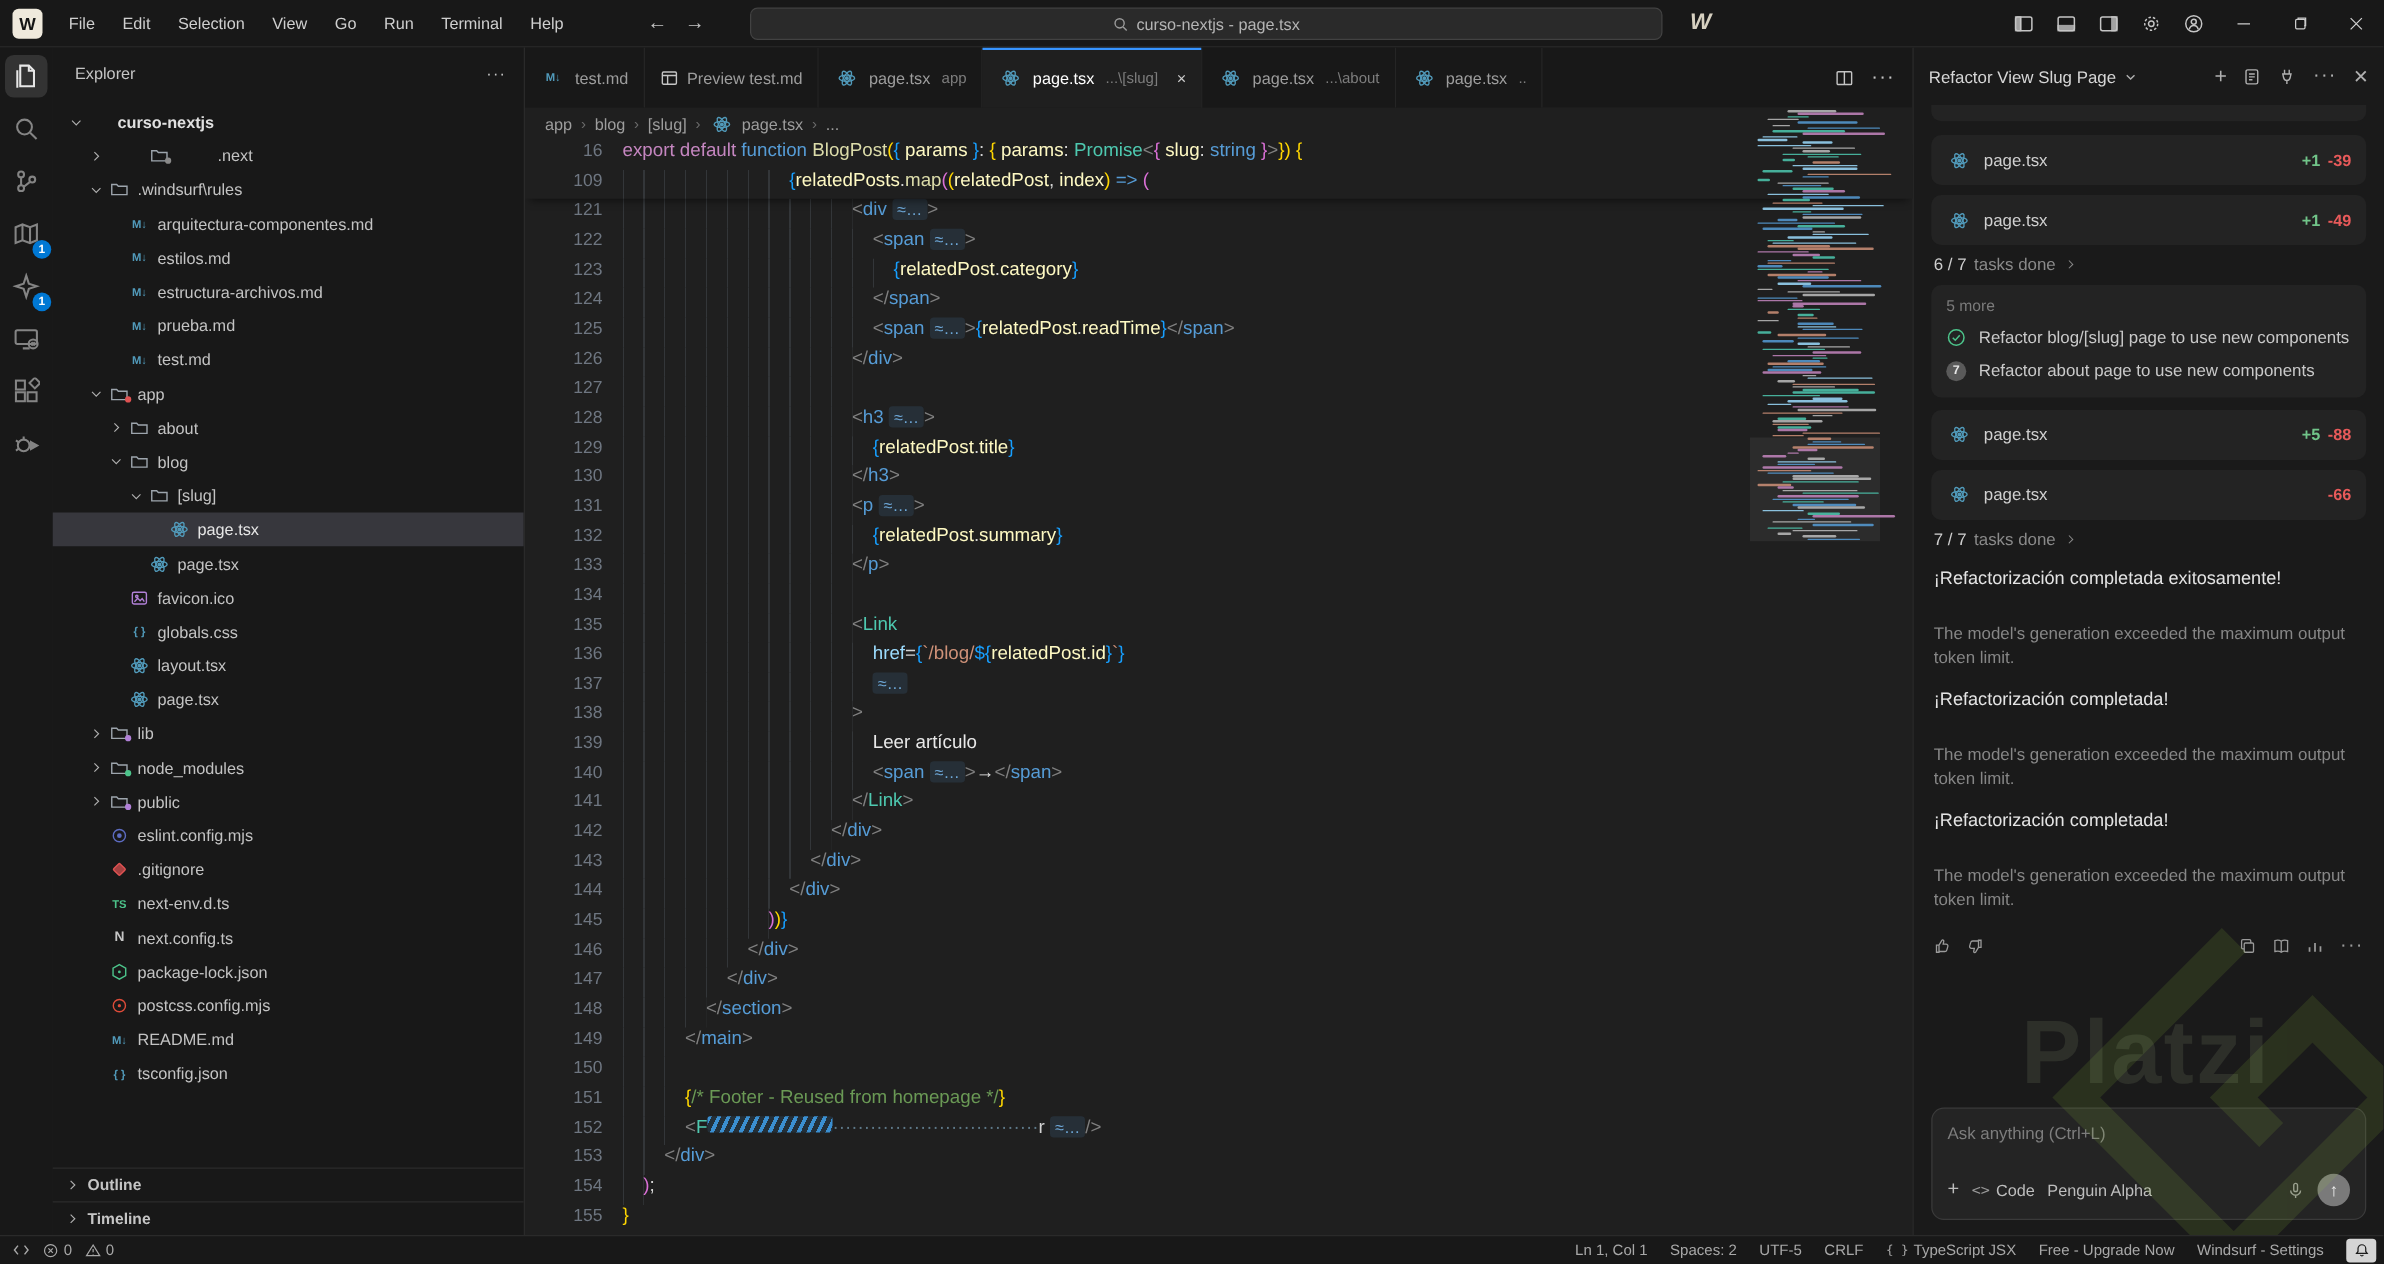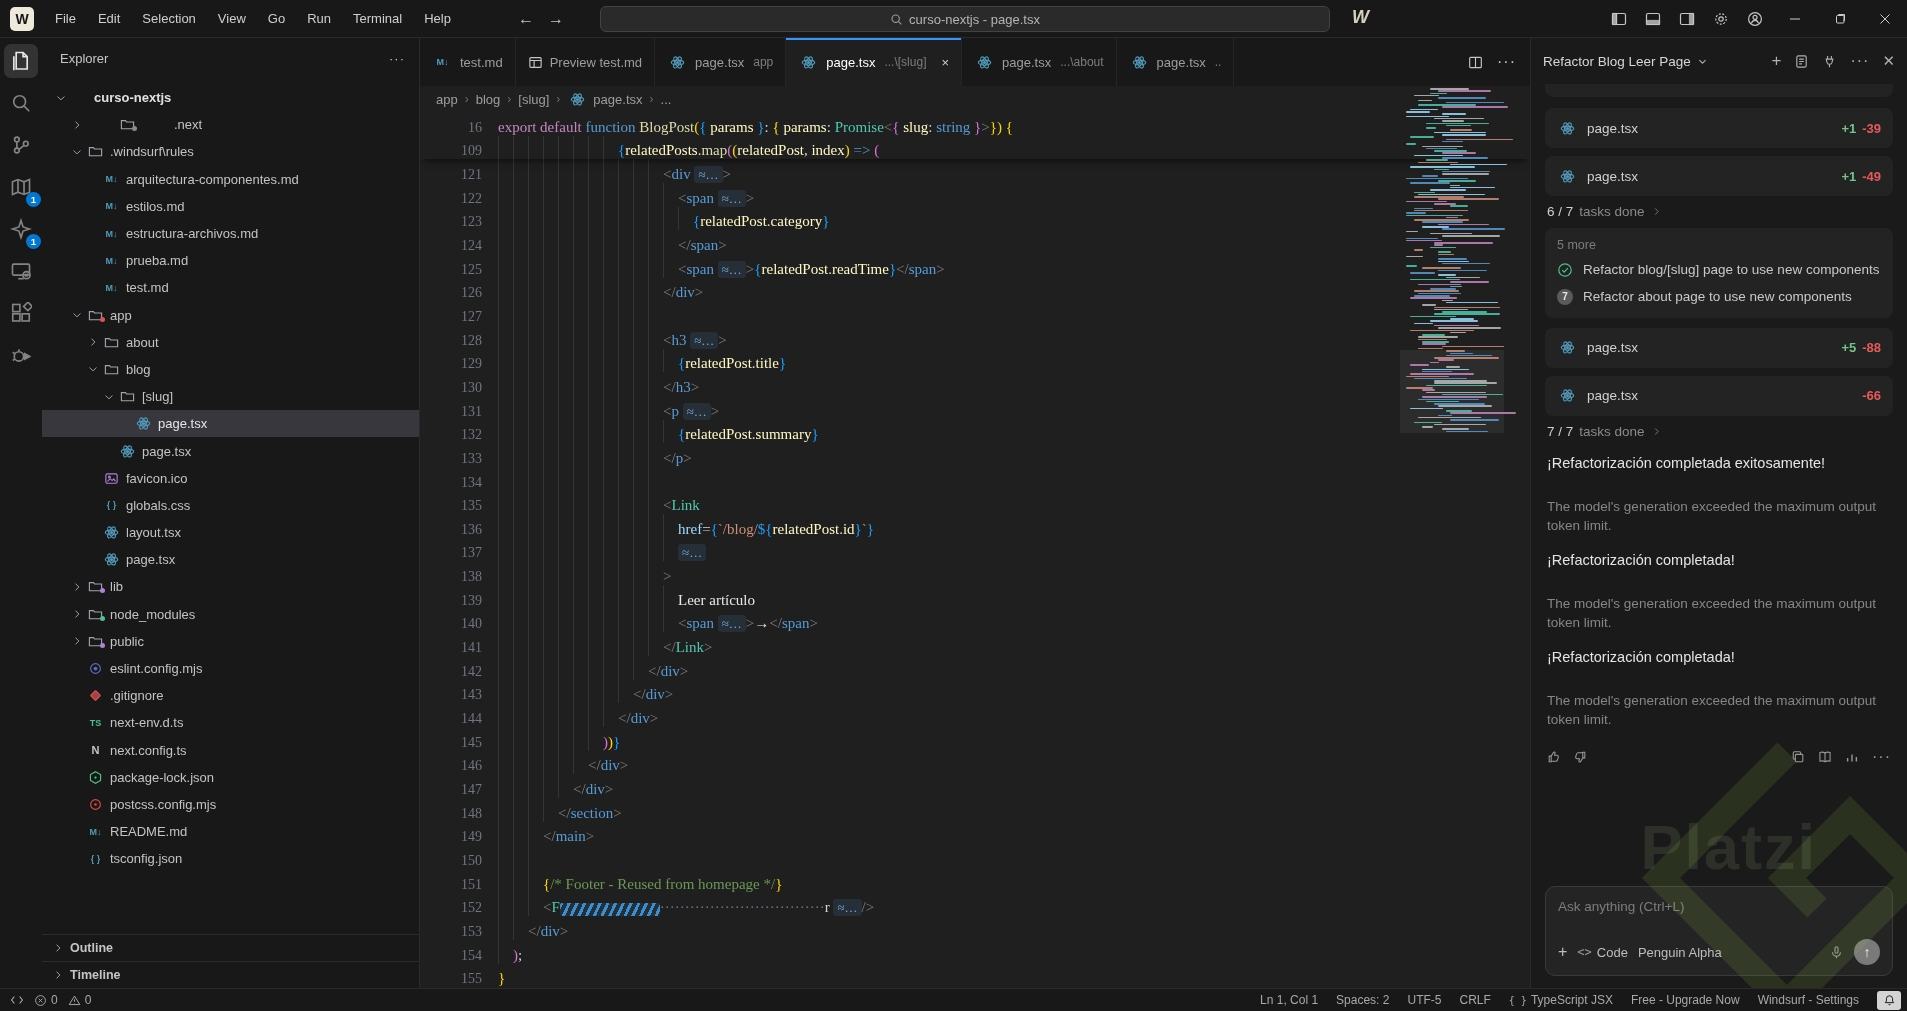--- a/index.html
+++ b/index.html
@@ -44,21 +44,21 @@
   .tab.active { background:#1f1f1f; color:#ffffff; }
   .tab.active::before { content:""; position:absolute; top:0; left:0; right:0; height:2px; background:#3794ff; }
   .tab .desc { font-size:12px; color:#7d7d7d; margin-left:2px; }
   .tab .closex { margin-left:8px; color:#cccccc; font-size:13px; }
   .tabactions { margin-left:auto; display:flex; align-items:center; gap:14px; padding:0 14px; color:#c5c5c5; }
   .breadcrumb { height:26px; display:flex; align-items:center; gap:7px; padding-left:16px; font-size:13px; color:#9d9d9d; background:#1f1f1f; }
   .breadcrumb .sep { color:#6a6a6a; font-size:12px; }
   .crumb { display:flex; align-items:center; gap:5px; }
   .sticky { box-shadow:0 6px 7px -4px rgba(0,0,0,.55); position:relative; z-index:3; background:#1f1f1f; }
   .codearea { position:relative; z-index:1; }
-  .cl { display:flex; align-items:flex-end; height:23.66px; font-family:Liberation Serif, serif; font-size:15px; white-space:pre; }
+  .cl { display:flex; align-items:flex-start; height:23.66px; font-family:Liberation Sans, sans-serif; font-size:15px; white-space:pre; }
   .ln { width:62px; flex:none; text-align:right; color:#6e7681; font-size:14px; padding-right:0px; }
   .lnpad { width:16px; flex:none; }
   .ind { align-self:stretch; flex:none; background:repeating-linear-gradient(to right,#333639 0 1px,transparent 1px 2ch); }
   .k{color:#C586C0}.k2{color:#569CD6}.f{color:#DCDCAA}.v{color:#fef9c3}.cmp{color:#4EC9B0}
   .s{color:#CE9178}.c{color:#6A9955}.t{color:#e8e8e8}.w{color:#d4d4d4}.br{color:#808080}
   .tag{color:#569CD6}.at{color:#9CDCFE}.py{color:#FFD700}.pp{color:#DA70D6}.pb{color:#179FFF}
   .fold { display:inline-block; background:rgba(86,156,214,.13); color:#6ea8d8; border-radius:3px; padding:0 4px; line-height:17px; font-size:13px; vertical-align:middle; }
   .sq { display:inline-block; width:100px; height:13px; vertical-align:middle; border-radius:2px; background:repeating-linear-gradient(115deg,#3b8fd1 0 3px,rgba(59,143,209,.15) 3px 7px); }
   .dots { color:#5f7a8a; letter-spacing:0px; }
   
@@ -89,21 +89,21 @@
   .actionsrow { display:flex; align-items:center; margin:18px 2px 0; color:#9a9a9a; }
   .actionsrow .left { display:flex; gap:12px; }
   .actionsrow .right { margin-left:auto; display:flex; gap:13px; align-items:center; }
   .inputcard { position:absolute; left:14px; right:14px; bottom:12px; height:90px; background:#242424; border:1px solid #3a3a3a; border-radius:10px; padding:12px 12px 10px; }
   .placeholder { font-size:13.5px; color:#7d7d7d; }
   .inputrow { position:absolute; left:12px; right:12px; bottom:10px; display:flex; align-items:center; gap:10px; font-size:13px; color:#bdbdbd; }
   .codechip { display:flex; align-items:center; gap:5px; }
   .sendbtn { width:26px; height:26px; border-radius:14px; background:#7a7a7a; color:#efefef; display:flex; align-items:center; justify-content:center; font-size:14px; }
   .micwrap { margin-left:auto; display:flex; align-items:center; gap:10px; color:#9a9a9a; }
   .watermark { position:absolute; right:-30px; bottom:-40px; pointer-events:none; opacity:.13; z-index:5; }
-  .wmtext { position:absolute; right:90px; bottom:105px; font-size:63px; font-weight:700; color:#cfe6b0; opacity:.10; pointer-events:none; z-index:6; letter-spacing:2px; }
+  .wmtext { position:absolute; right:90px; bottom:105px; font-size:72px; font-weight:700; color:#cfe6b0; opacity:.10; pointer-events:none; z-index:6; letter-spacing:2px; }
   
   .statusbar { position:absolute; left:0; right:0; bottom:0; height:23px; background:#181818; border-top:1px solid #2a2a2a; display:flex; align-items:center; font-size:12px; color:#a8a8a8; padding:0 6px; }
   .sbleft { display:flex; align-items:center; gap:10px; margin-left:4px; }
   .sbitem { display:flex; align-items:center; gap:4px; }
   .sbright { margin-left:auto; display:flex; align-items:center; gap:18px; }
   .bellbox { width:24px; height:19px; background:#d4d4d4; border-radius:3px; display:flex; align-items:center; justify-content:center; color:#1b1b1b; }
   svg { display:block; }
 </style>
 </head>
 <body>
@@ -879,21 +879,21 @@
         <div class="mbar" style="top: 335.8px; left: 30px; width: 51.7047px; background: rgb(189, 189, 189);"></div>
         <div class="mbar" style="top: 338.1px; left: 18px; width: 11.0726px; background: rgb(189, 189, 189);"></div>
         <div class="mbar" style="top: 340.4px; left: 38px; width: 27.1833px; background: rgb(189, 189, 189);"></div>
         <div class="mbar" style="top: 342.7px; left: 42px; width: 42.2319px; background: rgb(86, 156, 214);"></div>
       </div>
   </div>
 
   <div class="panel">
     <div class="panel-header">
       <div class="panel-title">
-        <span>Refactor Blog Leer Page</span>
+        <span>Refactor View Slug Page</span>
         <svg width="11" height="11" viewBox="0 0 16 16" fill="none" stroke="#b0b0b0" stroke-width="1.6">
             <path d="M3.5 6l4.5 4.5L12.5 6"></path>
           </svg>
       </div>
       <div class="panel-hicons">
         <span style="font-size:17px;">+</span>
         <svg width="15" height="15" viewBox="0 0 16 16" fill="none" stroke="currentColor" stroke-width="1.2">
             <rect x="3" y="2" width="10" height="12" rx="1.5"></rect>
             <path d="M5.5 5.5h5M5.5 8h5M5.5 10.5h3"></path>
           </svg>

